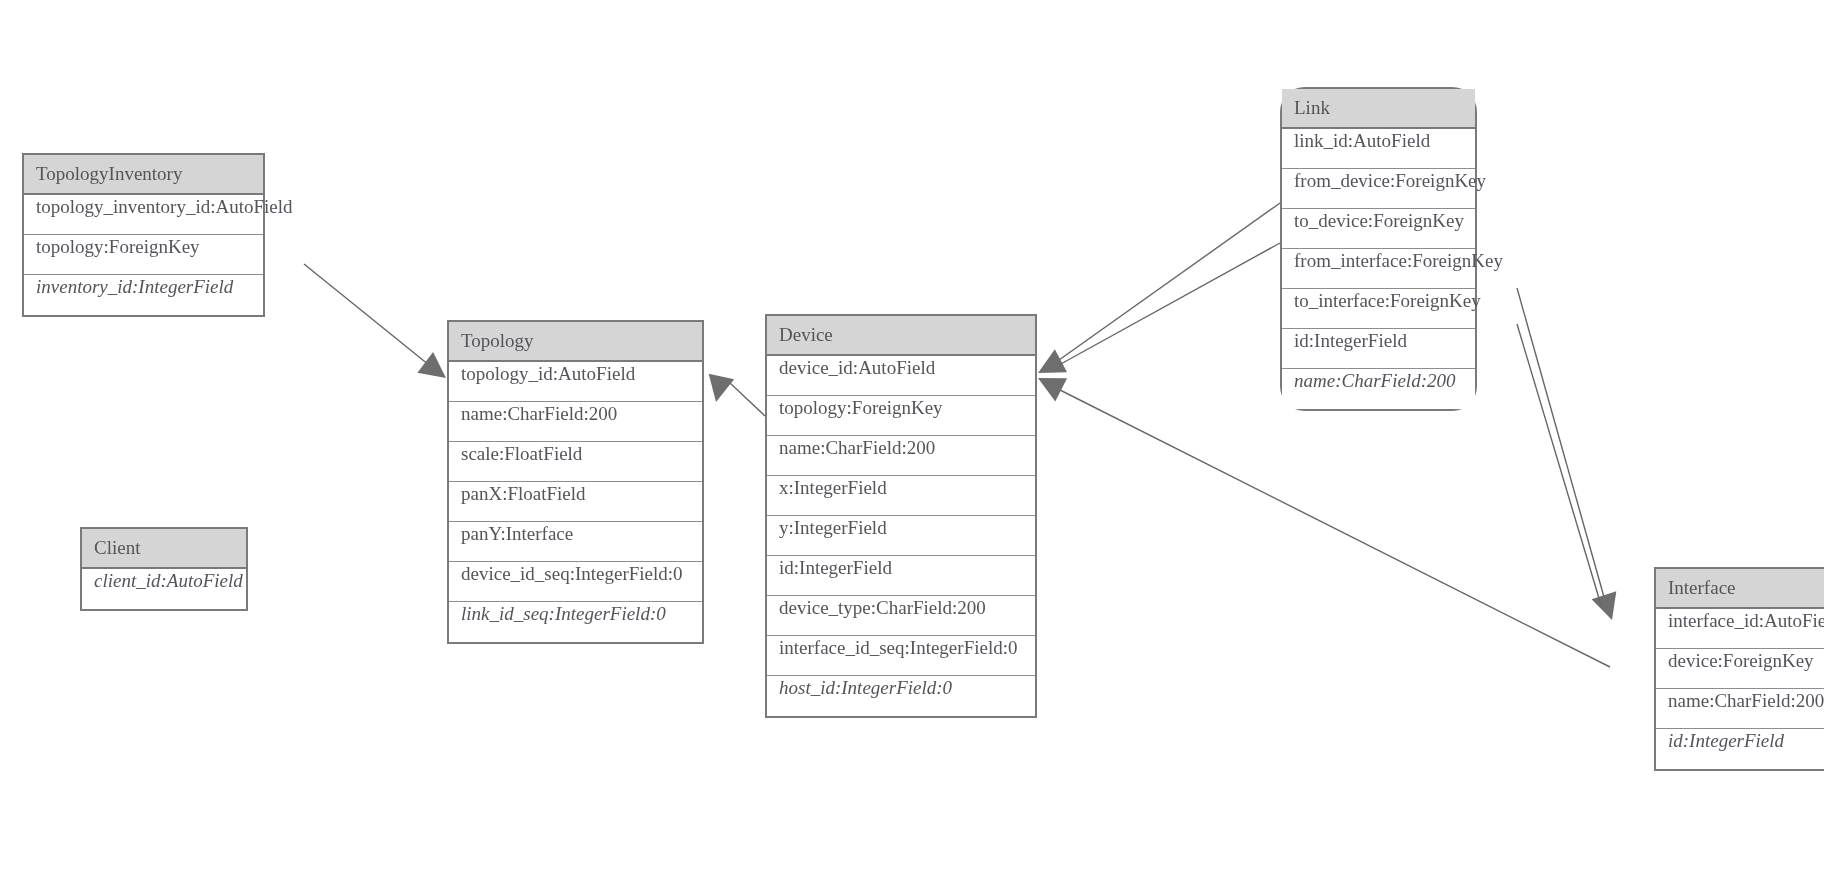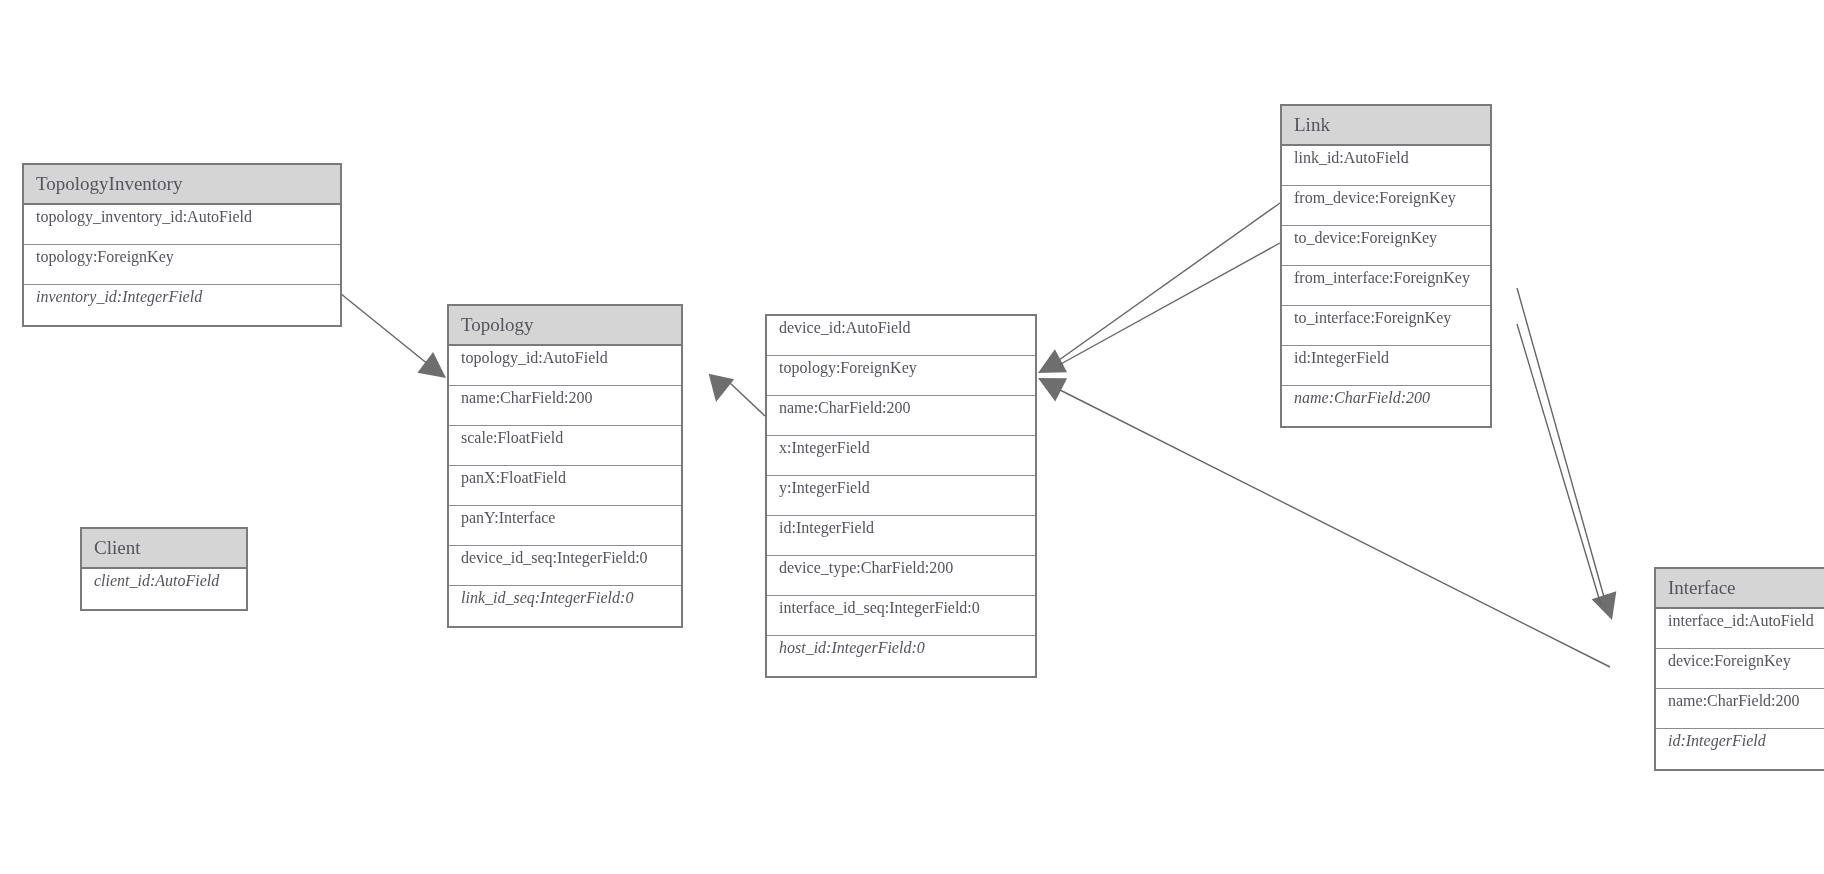--- a/index.html
+++ b/index.html
@@ -40,21 +40,21 @@
     color: #54545c;
     white-space: nowrap;
   }
   .tbl-row {
     height: 40px;
     box-sizing: border-box;
     border-bottom: 1.5px solid #8d8d8d;
     display: flex;
     align-items: center;
     padding: 0 10px 16px 12px;
-    font-size: 16px;
+    font-size: 19px;
     color: #54545c;
     white-space: nowrap;
     background: #ffffff;
   }
   .tbl-row:last-child {
     border-bottom: none;
     font-style: italic;
   }
 </style>
 </head>
@@ -68,52 +68,53 @@
       <polygon points="716,402 708.6897851517223,373.8653104002902 734.1216227708013,379.271014361552" fill="#6e6e6e"></polygon>
       <line x1="1280" y1="203" x2="1059" y2="360" stroke="#666666" stroke-width="1.4"></line>
       <polygon points="1038,373 1054.8535070981156,349.3154206604008 1067.0597677305486,372.2720580747329" fill="#6e6e6e"></polygon>
       <line x1="1280" y1="243" x2="1059" y2="365" stroke="#666666" stroke-width="1.4"></line>
       <line x1="1517" y1="288" x2="1604" y2="597" stroke="#666666" stroke-width="1.4"></line>
       <polygon points="1612,620 1591.6018234344144,599.2897515032004 1616.3292928580884,591.2553096494518" fill="#6e6e6e"></polygon>
       <line x1="1517" y1="324" x2="1601" y2="605" stroke="#666666" stroke-width="1.4"></line>
       <line x1="1610" y1="667" x2="1060" y2="390" stroke="#666666" stroke-width="1.4"></line>
       <polygon points="1038,378 1067.0680461255115,378.2206681787794 1055.2642931322835,401.386837807677" fill="#6e6e6e"></polygon>
     </svg>
-<div class="tbl" style="left: 22px; top: 163px; width: 320px;">
+<div class="tbl" style="left: 22px; top: 153px; width: 243px;">
       <div class="tbl-header">TopologyInventory</div>
       <div class="tbl-row">topology_inventory_id:AutoField</div>
       <div class="tbl-row">topology:ForeignKey</div>
       <div class="tbl-row">inventory_id:IntegerField</div>
     </div>
     <div class="tbl" style="left: 80px; top: 527px; width: 168px; text-align: center;">
       <div class="tbl-header">Client</div>
       <div class="tbl-row">client_id:AutoField</div>
     </div>
-    <div class="tbl" style="left: 447px; top: 304px; width: 236px;">
+    <div class="tbl" style="left: 447px; top: 320px; width: 257px;">
       <div class="tbl-header">Topology</div>
       <div class="tbl-row">topology_id:AutoField</div>
       <div class="tbl-row">name:CharField:200</div>
       <div class="tbl-row">scale:FloatField</div>
       <div class="tbl-row">panX:FloatField</div>
       <div class="tbl-row">panY:Interface</div>
       <div class="tbl-row">device_id_seq:IntegerField:0</div>
       <div class="tbl-row">link_id_seq:IntegerField:0</div>
     </div>
     <div class="tbl" style="left: 765px; top: 314px; width: 272px;">
+      <div class="tbl-header">Device</div>
       <div class="tbl-row">device_id:AutoField</div>
       <div class="tbl-row">topology:ForeignKey</div>
       <div class="tbl-row">name:CharField:200</div>
       <div class="tbl-row">x:IntegerField</div>
       <div class="tbl-row">y:IntegerField</div>
       <div class="tbl-row">id:IntegerField</div>
       <div class="tbl-row">device_type:CharField:200</div>
       <div class="tbl-row">interface_id_seq:IntegerField:0</div>
       <div class="tbl-row">host_id:IntegerField:0</div>
     </div>
-    <div class="tbl" style="left: 1280px; top: 104px; width: 212px;">
+    <div class="tbl" style="left: 1280px; top: 87px; width: 197px; border-radius: 25px;">
       <div class="tbl-header">Link</div>
       <div class="tbl-row">link_id:AutoField</div>
       <div class="tbl-row">from_device:ForeignKey</div>
       <div class="tbl-row">to_device:ForeignKey</div>
       <div class="tbl-row">from_interface:ForeignKey</div>
       <div class="tbl-row">to_interface:ForeignKey</div>
       <div class="tbl-row">id:IntegerField</div>
       <div class="tbl-row">name:CharField:200</div>
     </div>
     <div class="tbl" style="left: 1610px; top: 567px; width: 208px; margin-left: 44px;">

